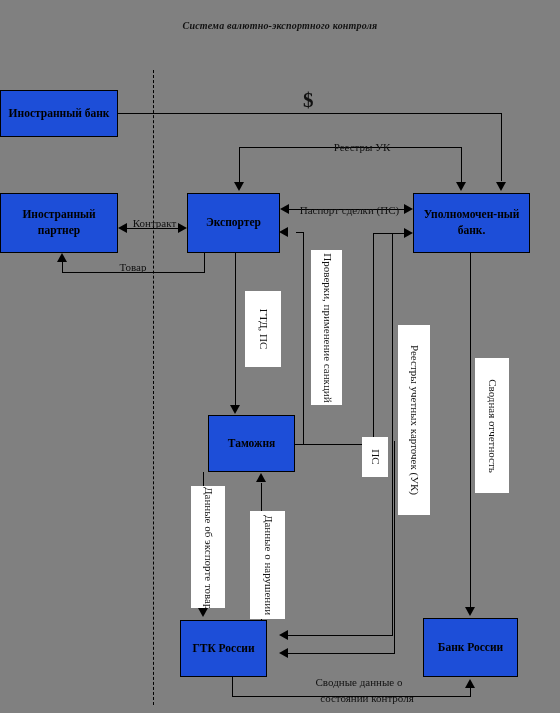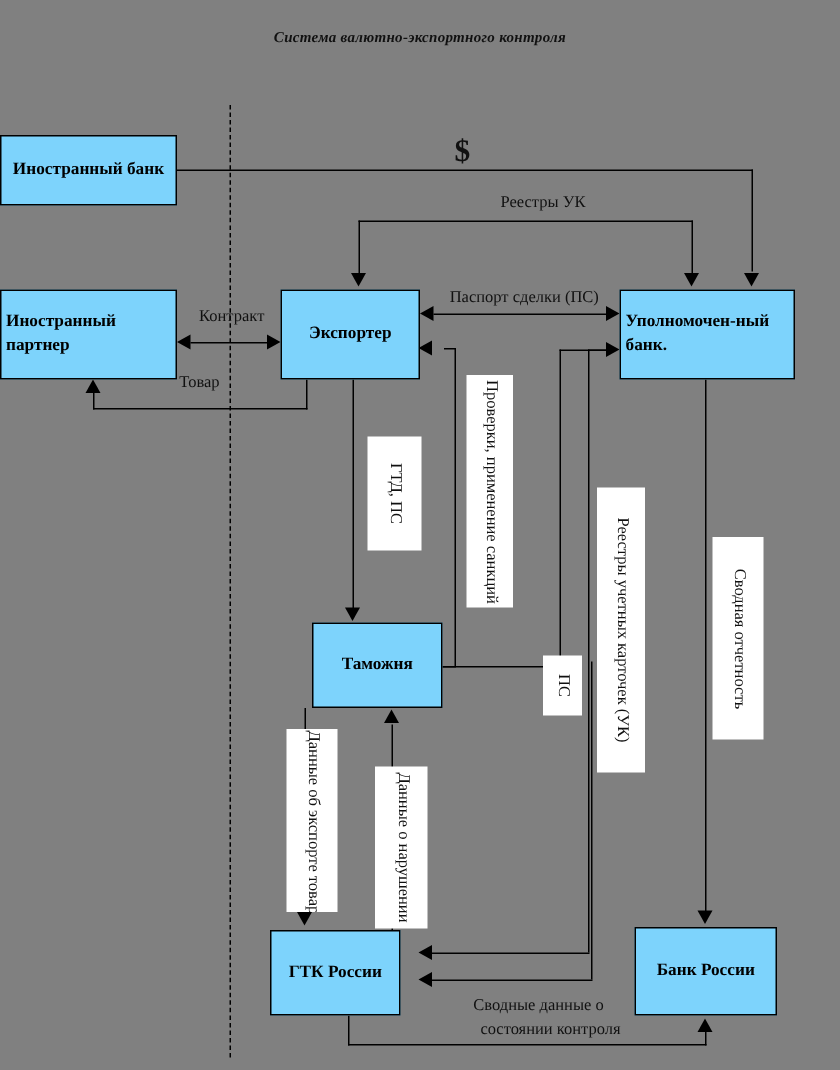--- a/index.html
+++ b/index.html
@@ -16,42 +16,43 @@
     position:absolute;left:0;top:20px;width:560px;
     text-align:center;
     font-style:italic;font-weight:bold;
     font-size:10px;color:#111;
     letter-spacing:.2px;
   }
 
   
   .box{
     position:absolute;
-    background:#7dd3fc;
+    background:#1d4ed8;
     border:1.5px solid #000;
     display:flex;align-items:center;justify-content:center;
+    text-align:center;
     font-weight:bold;font-size:11.5px;color:#000;
     line-height:1.35;
     box-sizing:border-box;
     padding:2px 3px;
     z-index:5;
   }
 
   
   .hlabel{
     position:absolute;
     background:#9a9a9a;
     color:#111;
     font-size:11px;
     white-space:nowrap;
     text-align:center;
     z-index:6;
     padding:0 2px;
   }
-  .hlabel.plain{background:transparent;}
+  .hlabel.plain{background:transparent;margin-top:12px;}
 
   
   .vlabel{
     position:absolute;
     background:#ffffff;
     z-index:6;
     box-sizing:border-box;
     overflow:hidden;
   }
   .vlabel span{

